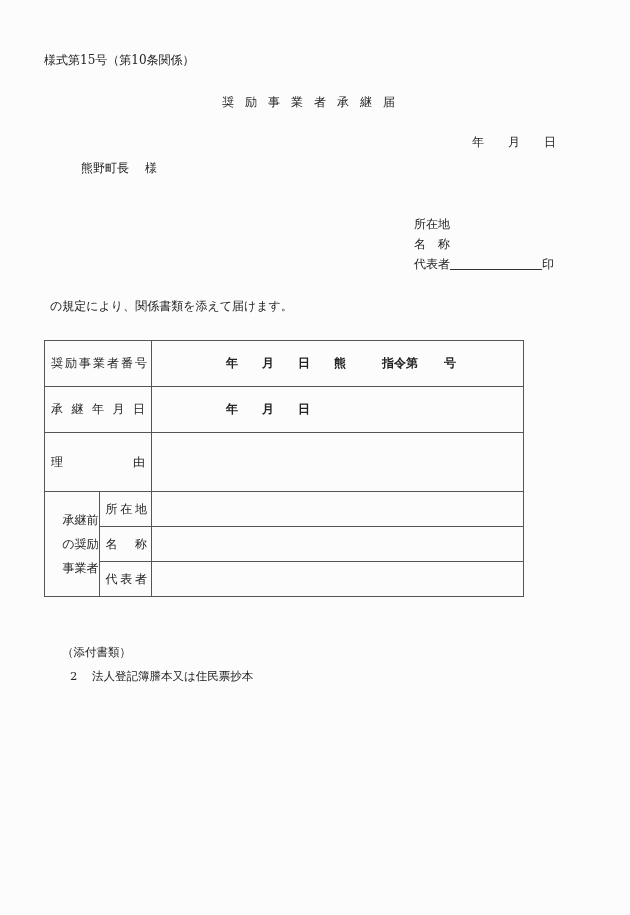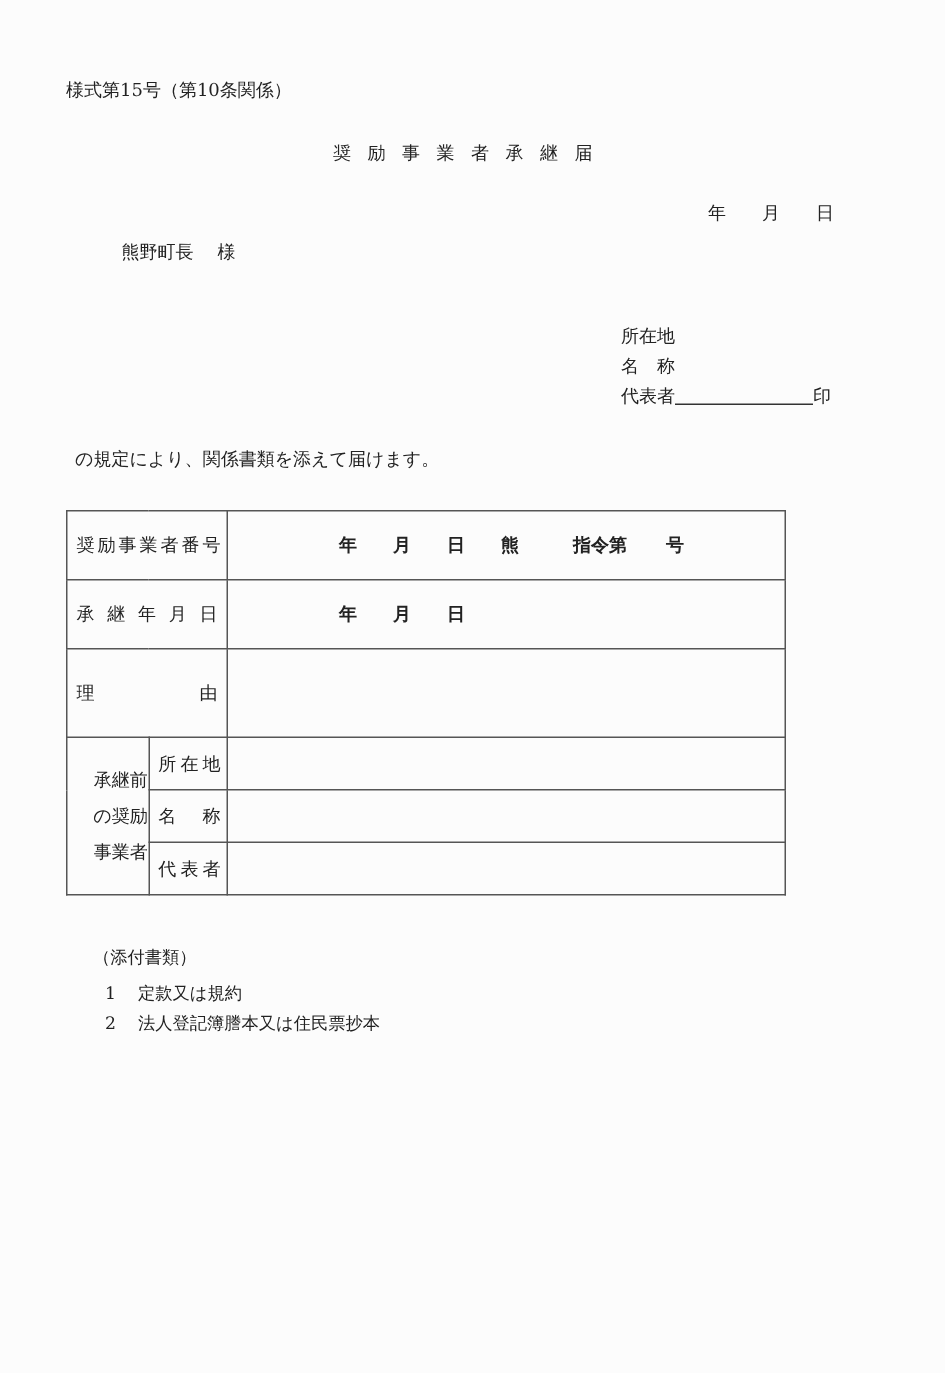--- a/index.html
+++ b/index.html
@@ -65,21 +65,21 @@
     .spread { display: flex; justify-content: space-between; padding: 0 4px 0 6px; }
     .spread-tight { display: flex; justify-content: space-between; padding: 0 5px 0 6px; }
     .sub-lbl { width: 50px; }
     .stack-lbl { width: 50px; text-align: right; line-height: 24px; padding-left: 2px !important; margin-left: 17px; }
     .cell-content { padding-left: 74px !important; font-weight: bold; }
     .cell-content span { display: inline-block; }
     .cell-content .g1 { width: 36px; }
     .cell-content .g3 { width: 48px; }
     .cell-content .g4 { width: 50px; }
 
-    .attachments { left: 62px; top: 630px; font-size: 11.5px; }
+    .attachments { left: 62px; top: 644px; font-size: 11.5px; }
     .attachments .head { height: 22px; line-height: 16px; }
     .attachments .item { height: 20px; line-height: 20px; padding-left: 8px; }
     .attachments .num { display: inline-block; width: 22px; }
   </style>
 </head>
 <body>
 
 <div class="abs form-number">様式第15号（第10条関係）</div>
 
 <div class="abs title">奨励事業者承継届</div>
@@ -177,15 +177,14 @@
             <span>者</span>
       </div>
     </td>
     <td></td>
   </tr>
 </tbody>
   </table>
 
 <div class="abs attachments">
   <div class="head">（添付書類）</div>
-  <div class="item"><span class="num">1</span><span>定款又は規約</span></div>
   <div class="item"><span class="num">2</span><span>法人登記簿謄本又は住民票抄本</span></div>
 </div>
 
 </body></html>

